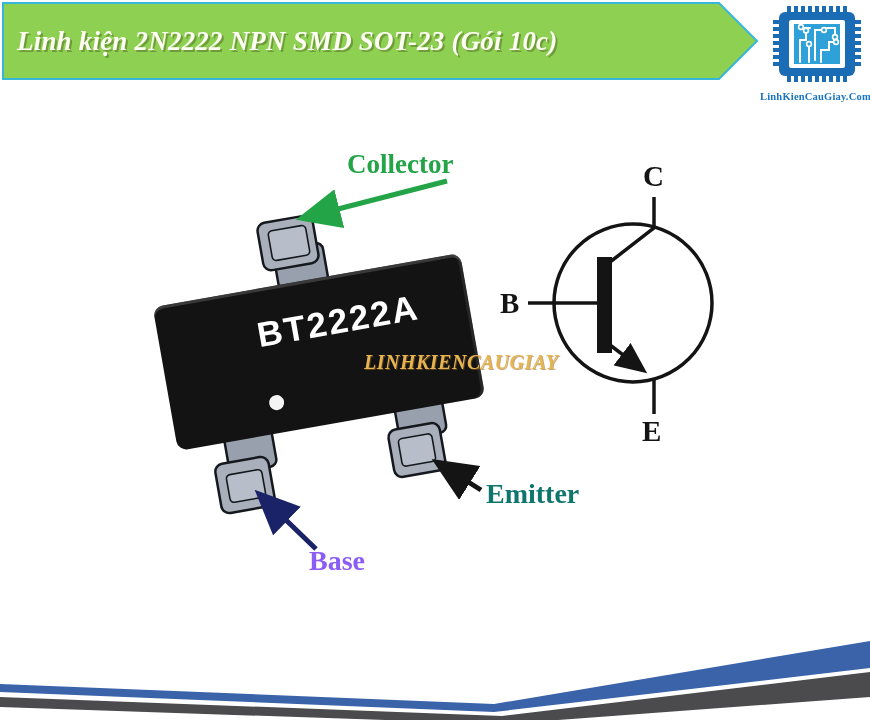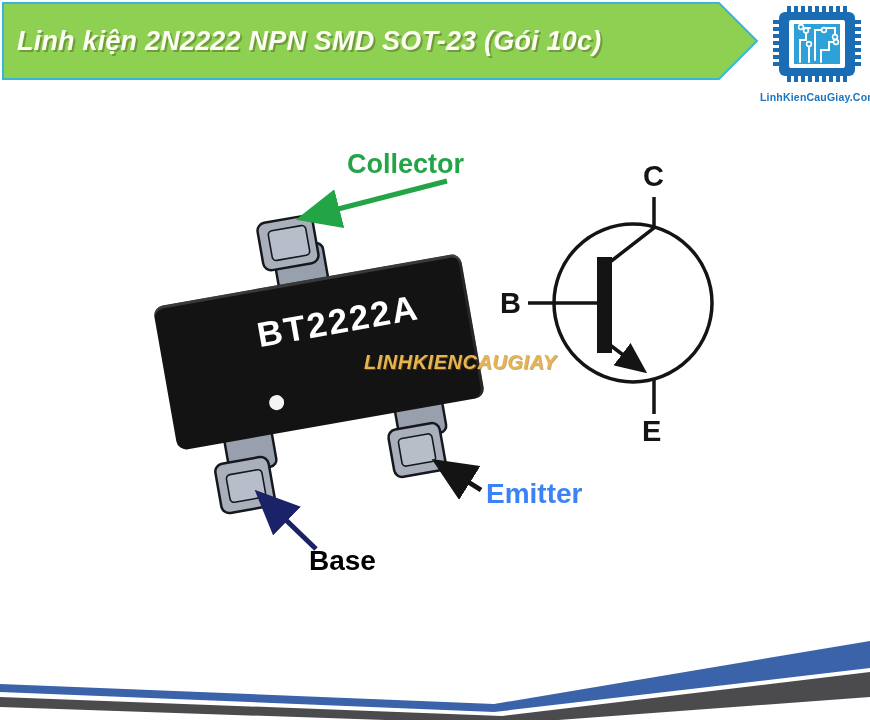--- a/index.html
+++ b/index.html
@@ -1,33 +1,33 @@
 <!DOCTYPE html>
 <html><head>
 <meta charset="utf-8">
 <style>
   html,body{margin:0;padding:0;background:#ffffff;}
   #canvas{
     position:relative;width:870px;height:720px;background:#ffffff;overflow:hidden;
     font-family:"Liberation Sans",sans-serif;
   }
   #gfx{position:absolute;left:0;top:0;z-index:1;}
-  .abs{position:absolute;z-index:3;white-space:nowrap;}
+  .abs{position:absolute;z-index:3;white-space:nowrap;font-family:Liberation Serif, serif;}
 
   .banner-title{
     left:17px;top:26px;font-size:27px;font-weight:bold;font-style:italic;
     color:#fdfdf4;text-shadow:2px 2px 0 rgba(96,128,48,.65);letter-spacing:.2px;z-index:4;
   }
   .logo-text{
     left:760px;top:91px;width:110px;text-align:center;font-size:10.5px;font-weight:bold;
     color:#1a74c0;letter-spacing:.2px;
   }
   .lbl-collector{left:347px;top:149px;font-size:27px;font-weight:bold;color:#22a447;}
-  .lbl-emitter{left:486px;top:478px;font-size:28px;font-weight:bold;color:#3b82f6;}
-  .lbl-base{left:309px;top:545px;font-size:28px;font-weight:bold;color:#000000;}
+  .lbl-emitter{left:486px;top:478px;font-size:28px;font-weight:bold;color:#0f766e;}
+  .lbl-base{left:309px;top:545px;font-size:28px;font-weight:bold;color:#8b5cf6;}
   .sym-c{left:643px;top:160px;font-size:29px;font-weight:bold;color:#141414;}
   .sym-b{left:500px;top:287px;font-size:29px;font-weight:bold;color:#141414;}
   .sym-e{left:642px;top:415px;font-size:29px;font-weight:bold;color:#141414;}
   .watermark{
     left:364px;top:351px;font-size:20px;font-weight:bold;font-style:italic;
     color:#e7b452;letter-spacing:.5px;text-shadow:1px 1px 0 rgba(146,100,28,.55);z-index:3;
   }
   #chip-body{
     position:absolute;left:163px;top:279px;width:312px;height:146px;z-index:2;
     background:#131313;border-radius:10px;transform:rotate(-10deg);

